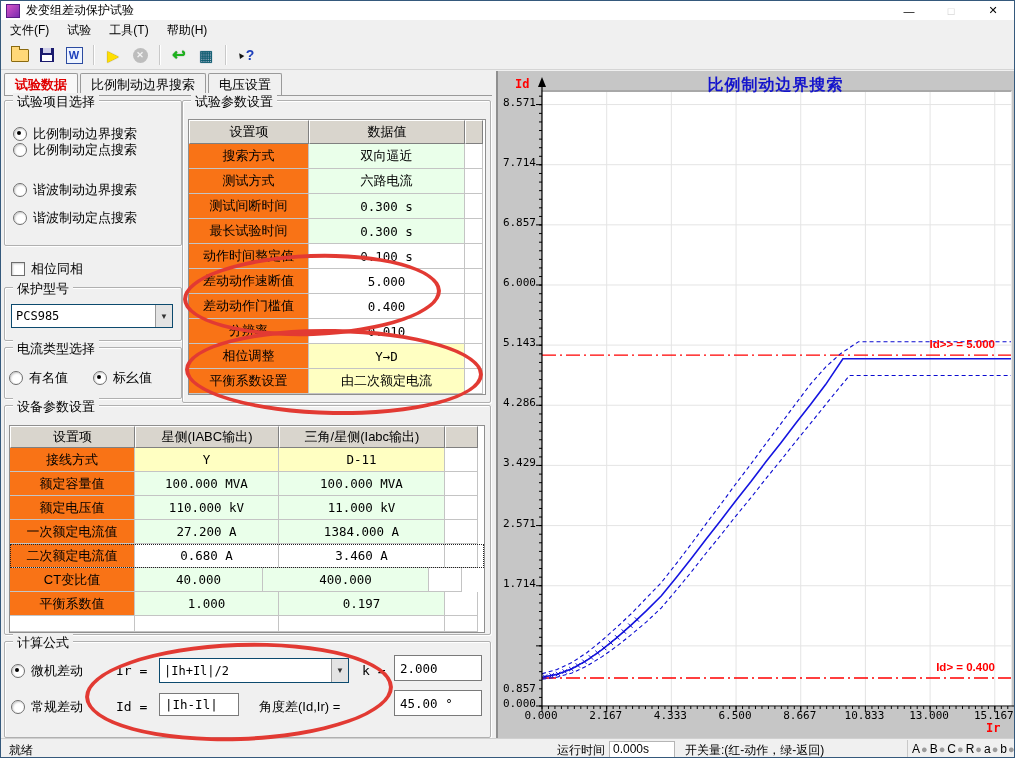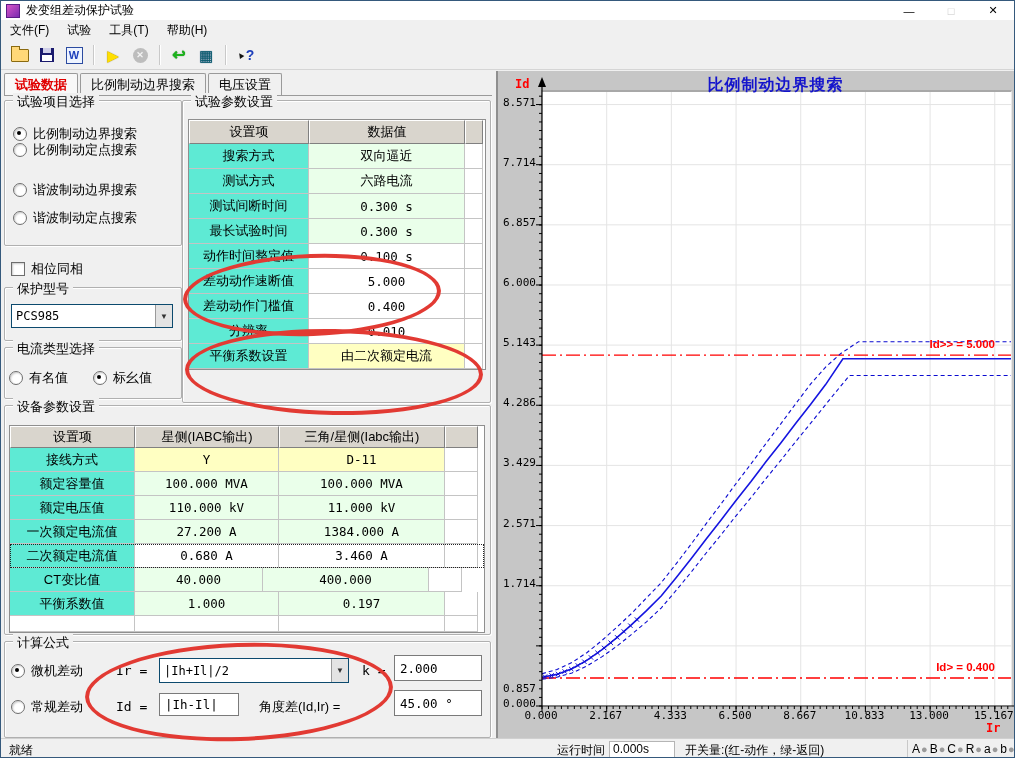--- a/index.html
+++ b/index.html
@@ -50,21 +50,21 @@
   .combo .txt{flex:1;padding:0 4px;font-family:"DejaVu Sans Mono",monospace;font-size:12px;}
   .combo .btn{width:16px;align-self:stretch;background:#e3e3e3;border-left:1px solid #9a9a9a;display:flex;align-items:center;justify-content:center;font-size:8px;color:#333;}
   .field{position:absolute;background:#fff;border:1px solid #7a7a7a;font-family:"DejaVu Sans Mono",monospace;font-size:12.5px;display:flex;align-items:center;padding:0 5px;box-sizing:border-box;}
   .lbl{position:absolute;font-size:13px;}
   .mono{font-family:"DejaVu Sans Mono",monospace;}
   
   .tbl{position:absolute;display:flex;flex-direction:column;border:1px solid #8f8f8f;background:#fff;}
   .tr{display:flex;flex:none;}
   .th{background:#d9d5cd;border-top:1px solid #fff;border-left:1px solid #fff;border-right:1px solid #808080;border-bottom:1px solid #808080;display:flex;align-items:center;justify-content:center;font-size:13px;box-sizing:border-box;}
   .td{border-right:1px solid #c4c4c4;border-bottom:1px solid #c4c4c4;display:flex;align-items:center;justify-content:center;font-size:13px;box-sizing:border-box;overflow:hidden;white-space:nowrap;}
-  .lab{background:#5eead4;}
+  .lab{background:#f97316;}
   .vg{background:#eaffea;}
   .vw{background:#ffffff;}
   .vy{background:#ffffc2;}
   .val{font-family:"DejaVu Sans Mono",monospace;font-size:12.5px;}
   .selrow{outline:1px dotted #222;outline-offset:-1px;}
   
   .chartpanel{position:absolute;left:495px;top:70px;width:520px;height:667px;background:#c6c6c6;border-left:2px solid #8f8f8f;box-sizing:border-box;}
   .cp-title{position:absolute;left:43px;top:4px;width:469px;text-align:center;color:#1414cc;font-size:16px;font-weight:bold;letter-spacing:1px;z-index:5;}
   .cp-yname{position:absolute;left:17px;top:6px;color:#ff0000;font-weight:bold;font-size:12px;font-family:"DejaVu Sans Mono",monospace;}
   .cp-xname{position:absolute;left:488px;top:650px;color:#ff0000;font-weight:bold;font-size:12px;font-family:"DejaVu Sans Mono",monospace;}
@@ -229,20 +229,25 @@
         <div class="td vw" style="width:18px;"></div>
       </div>
     <div class="tr" style="height:25px;">
         <div class="td lab" style="width:120px;">差动动作门槛值</div>
         <div class="td vw val" style="width:156px;">0.400</div>
         <div class="td vw" style="width:18px;"></div>
       </div>
     <div class="tr" style="height:25px;">
         <div class="td lab" style="width:120px;">分辨率</div>
         <div class="td vw val" style="width:156px;">0.010</div>
+        <div class="td vw" style="width:18px;"></div>
+      </div>
+    <div class="tr" style="height:25px;">
+        <div class="td lab" style="width:120px;">相位调整</div>
+        <div class="td vy val" style="width:156px;">Y→D</div>
         <div class="td vw" style="width:18px;"></div>
       </div>
     <div class="tr" style="height:25px;">
         <div class="td lab" style="width:120px;">平衡系数设置</div>
         <div class="td vy" style="width:156px;">由二次额定电流</div>
         <div class="td vw" style="width:18px;"></div>
       </div>
   </div>
 
   <div class="gb" style="left:3px;top:404px;width:485px;height:228px;">

